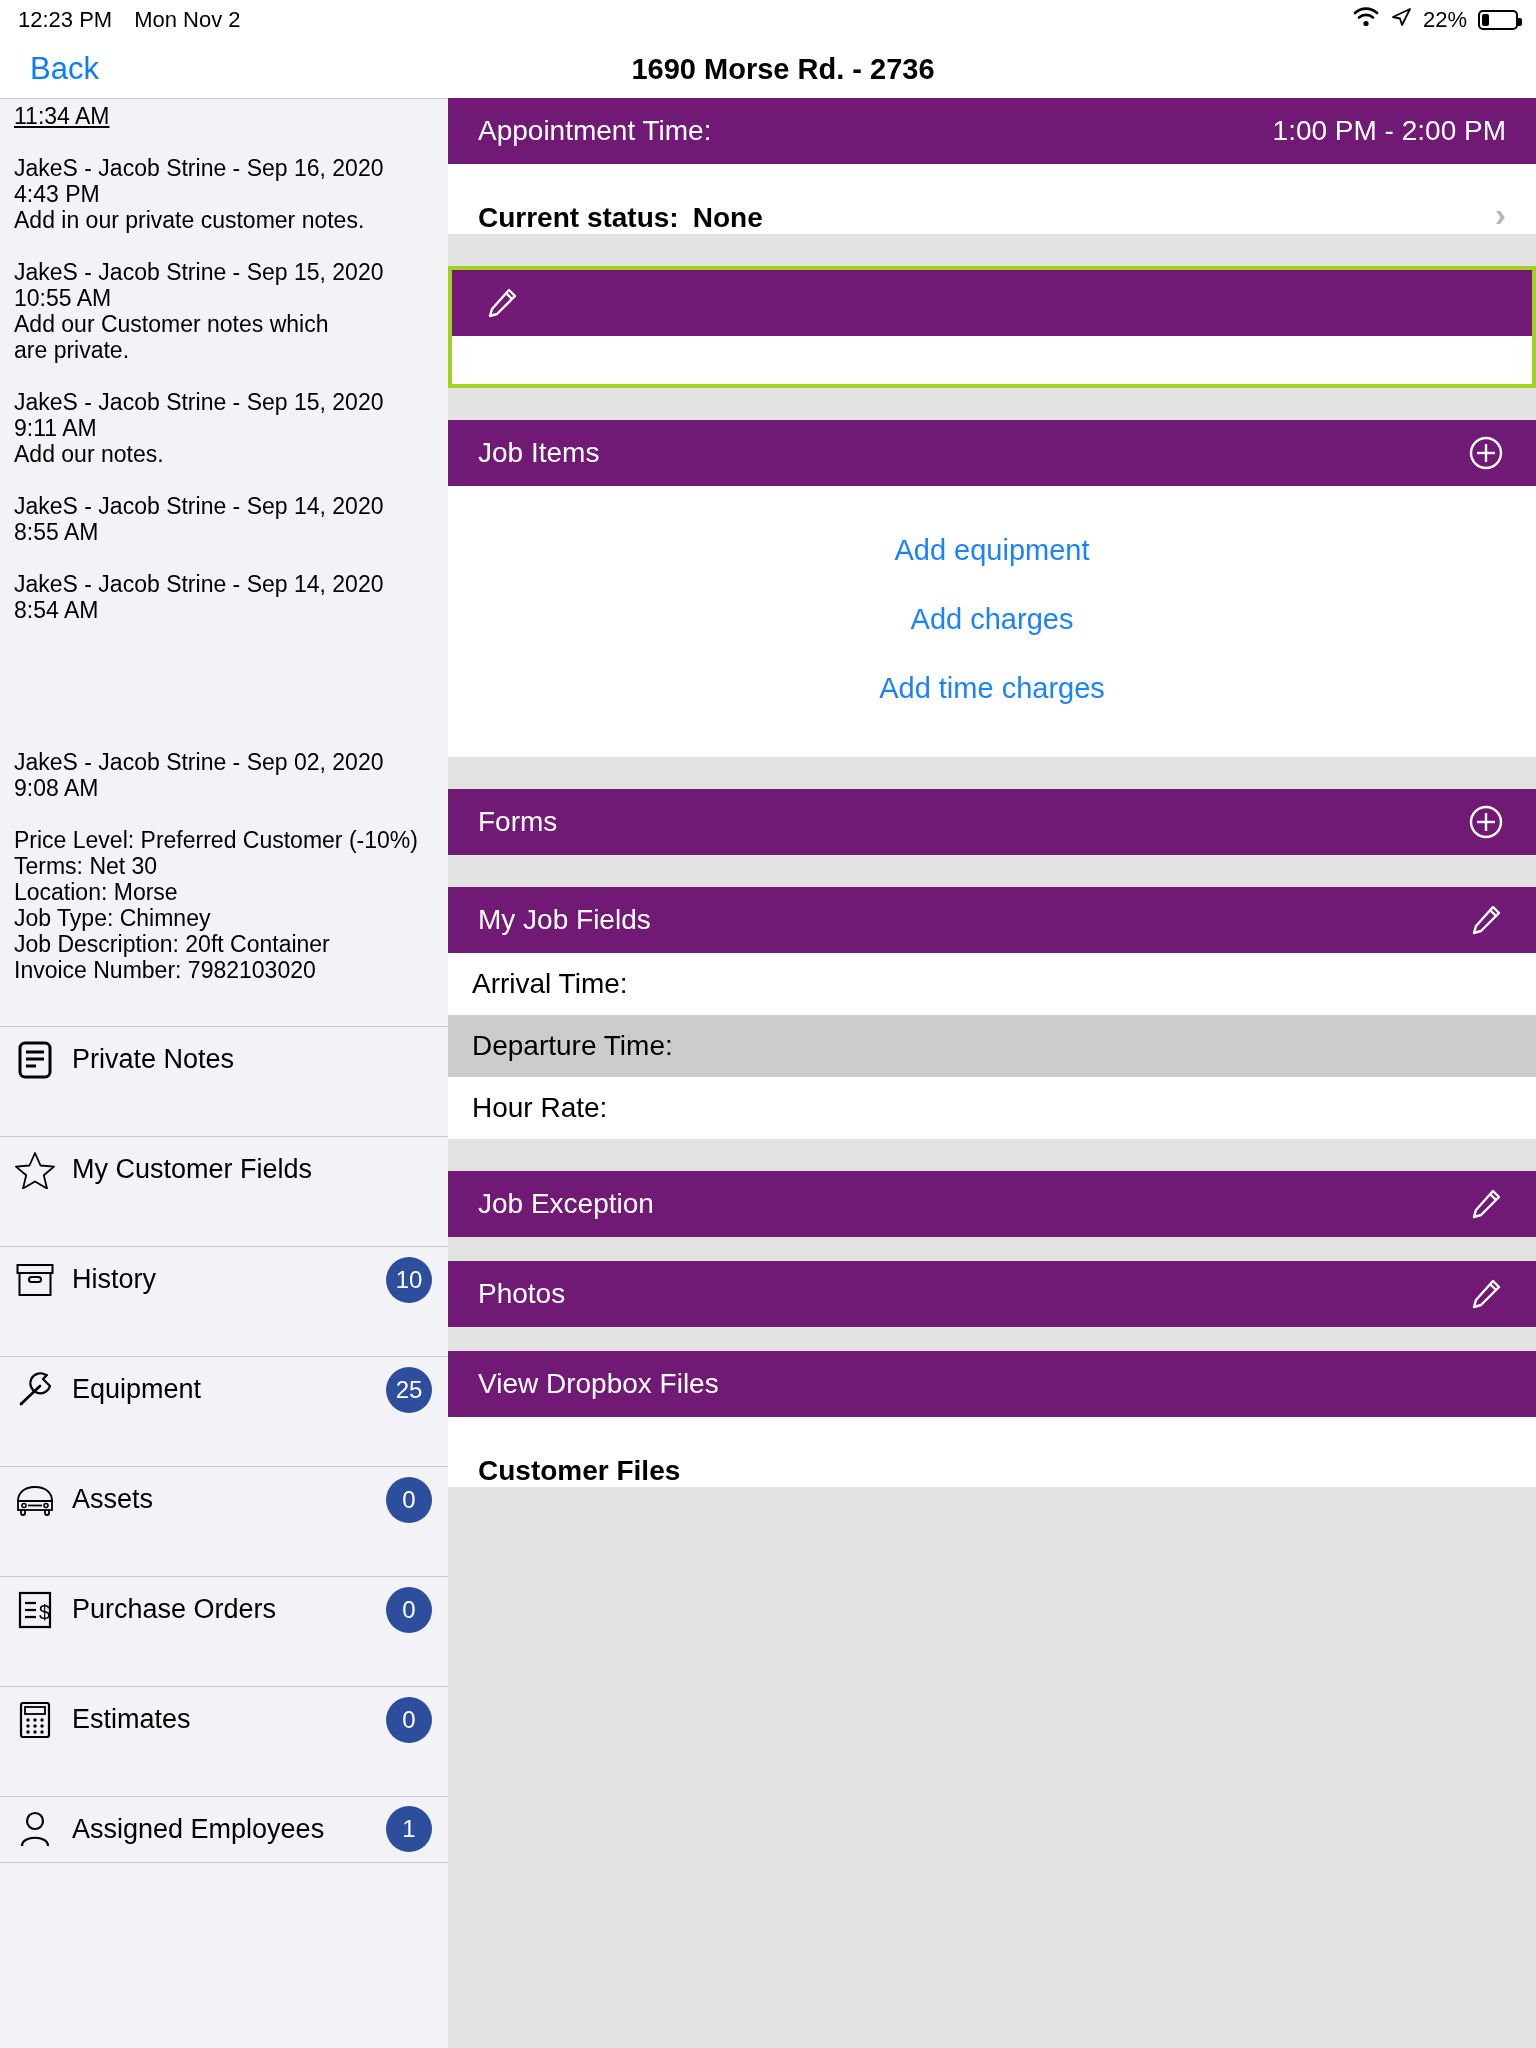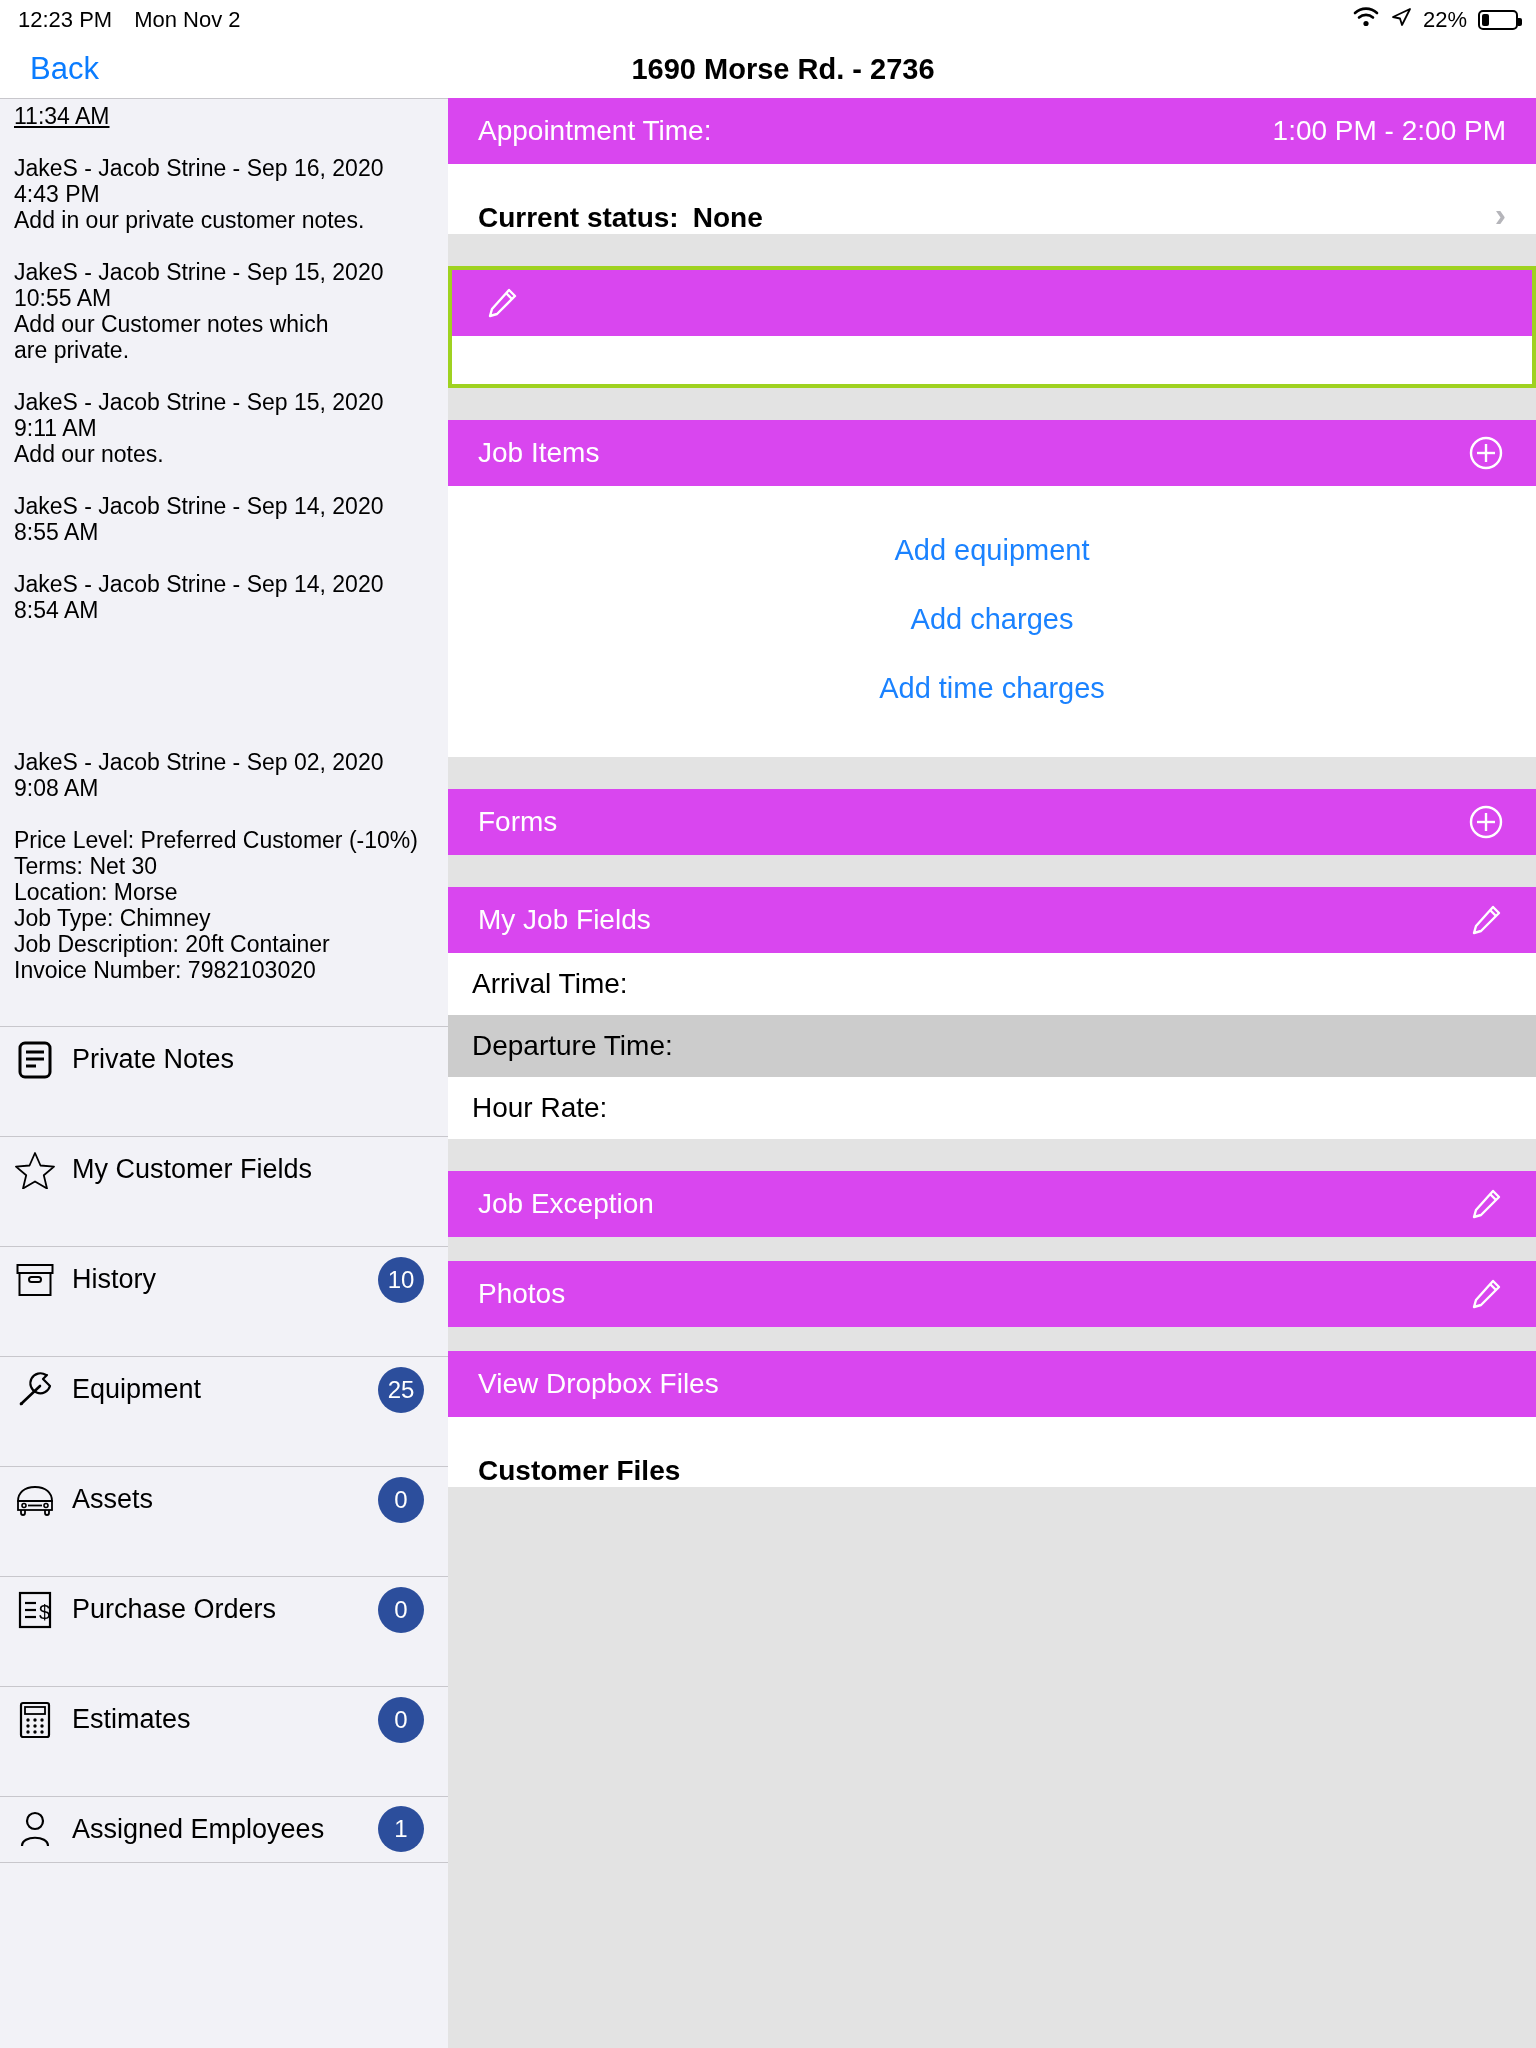--- a/index.html
+++ b/index.html
@@ -65,21 +65,21 @@
   .note-blk{ margin-bottom:26px; white-space:pre-line; }
   .note-blk.first{ margin-top:4px;text-decoration:underline; }
   .meta-blk{
     padding:0 14px; margin-top:10px;
     font-size:23px; line-height:1.13; color:#000;
     white-space:pre-line;
   }
   .menu{ margin-top:28px; }
   .menu-item{
     height:67px; display:flex; align-items:center;
-    padding-left:14px; padding-right:24px;
+    padding-left:14px; padding-right:16px;
     border-top:1px solid #c8c7cc;
     cursor:pointer;
     margin-top:43px;
   }
   .menu-item:last-child{ border-bottom:1px solid #c8c7cc; }
   .mi-icon{
     width:42px; height:42px; flex:0 0 42px;
     display:flex; align-items:center; justify-content:center;
     margin-right:16px;
   }
@@ -92,21 +92,21 @@
     font-size:24px; font-weight:500;
   }
 
   
   .right{
     width:1088px; height:100%;
     background:#e3e3e3;
     overflow:hidden;
   }
   .sec-header{
-    background:#d946ef; color:#fff;
+    background:#701a75; color:#fff;
     height:66px;
     display:flex; align-items:center;
     padding:0 30px;
     font-size:28px;
   }
   .sec-header .title{ flex:1; }
   .sec-header .val{ font-size:28px; }
   .sec-header .act{
     width:40px; height:40px;
     display:flex; align-items:center; justify-content:center;

